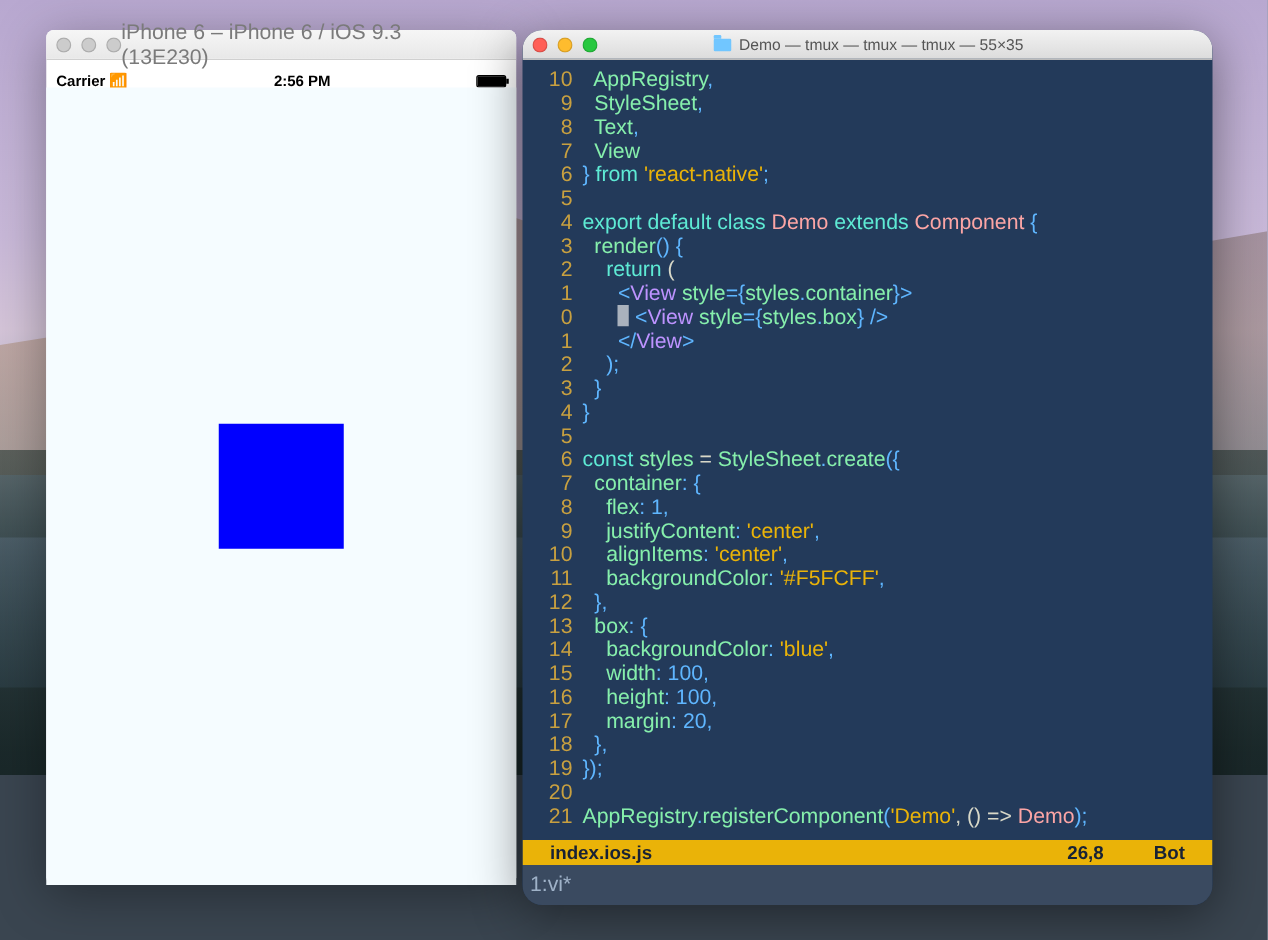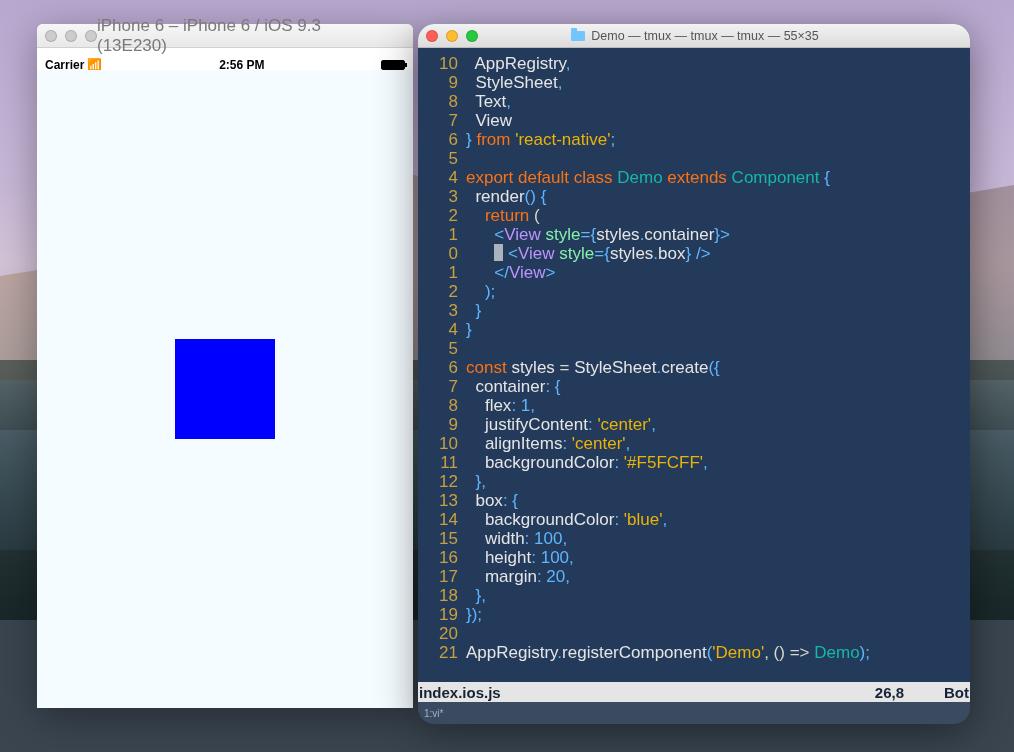--- a/index.html
+++ b/index.html
@@ -30,32 +30,32 @@
 .term-title{flex:1;text-align:center;font-size:12.5px;color:#555;margin-right:50px;display:flex;align-items:center;justify-content:center;gap:6px}
 .folder-ic{display:inline-block;width:14px;height:10px;background:#71c6ff;border-radius:1px;position:relative}
 .folder-ic::before{content:"";position:absolute;left:0;top:-3px;width:6px;height:3px;background:#71c6ff;border-radius:1px 1px 0 0}
 
 .code{flex:1;padding:6px 24px 0 8px;font-family:Menlo,Consolas,monospace;font-size:17px;line-height:19px;color:#d8d8c8;overflow:hidden;white-space:pre}
 .codeline{display:flex}
 .ln{width:32px;text-align:right;color:#c8a040;flex:0 0 32px;margin-right:8px}
 .cursor-block{display:inline-block;width:9px;height:17px;background:#aab2bd;vertical-align:-2px}
 
 
-.kw{color:#f97316}      
-.id{color:#e5e5e5}      
+.kw{color:#5eead4}      
+.id{color:#86efac}      
 .str{color:#eab308}     
 .punc{color:#5fb6ff}    
 .tag{color:#bd93ff}     
 .attr{color:#86efac}
-.classnm{color:#14b8a6} 
+.classnm{color:#fca5a5} 
 .dot{color:#5fb6ff}
 
-.statusline{height:20px;background:#e5e5e5;color:#182235;font-family:Menlo,monospace;font-size:15px;font-weight:700;display:flex;align-items:center;padding:0 1px}
+.statusline{height:20px;background:#eab308;color:#182235;font-family:Menlo,monospace;font-size:15px;font-weight:700;display:flex;align-items:center;padding:0 22px}
 .statusline .sp{flex:1}
-.tmuxline{height:22px;background:#3a4a60;color:#9fb2c8;font-family:Menlo,monospace;font-size:10px;display:flex;align-items:center;padding:1px 6px}
+.tmuxline{height:32px;background:#3a4a60;color:#9fb2c8;font-family:Menlo,monospace;font-size:17px;display:flex;align-items:center;padding:1px 6px}
 </style>
 </head>
 <body>
 
 <div class="bg-mountain"></div>
 <div class="bg-lake"></div>
 <div class="bg-treeline"></div>
 
 <div class="simulator">
   <div class="sim-titlebar">

